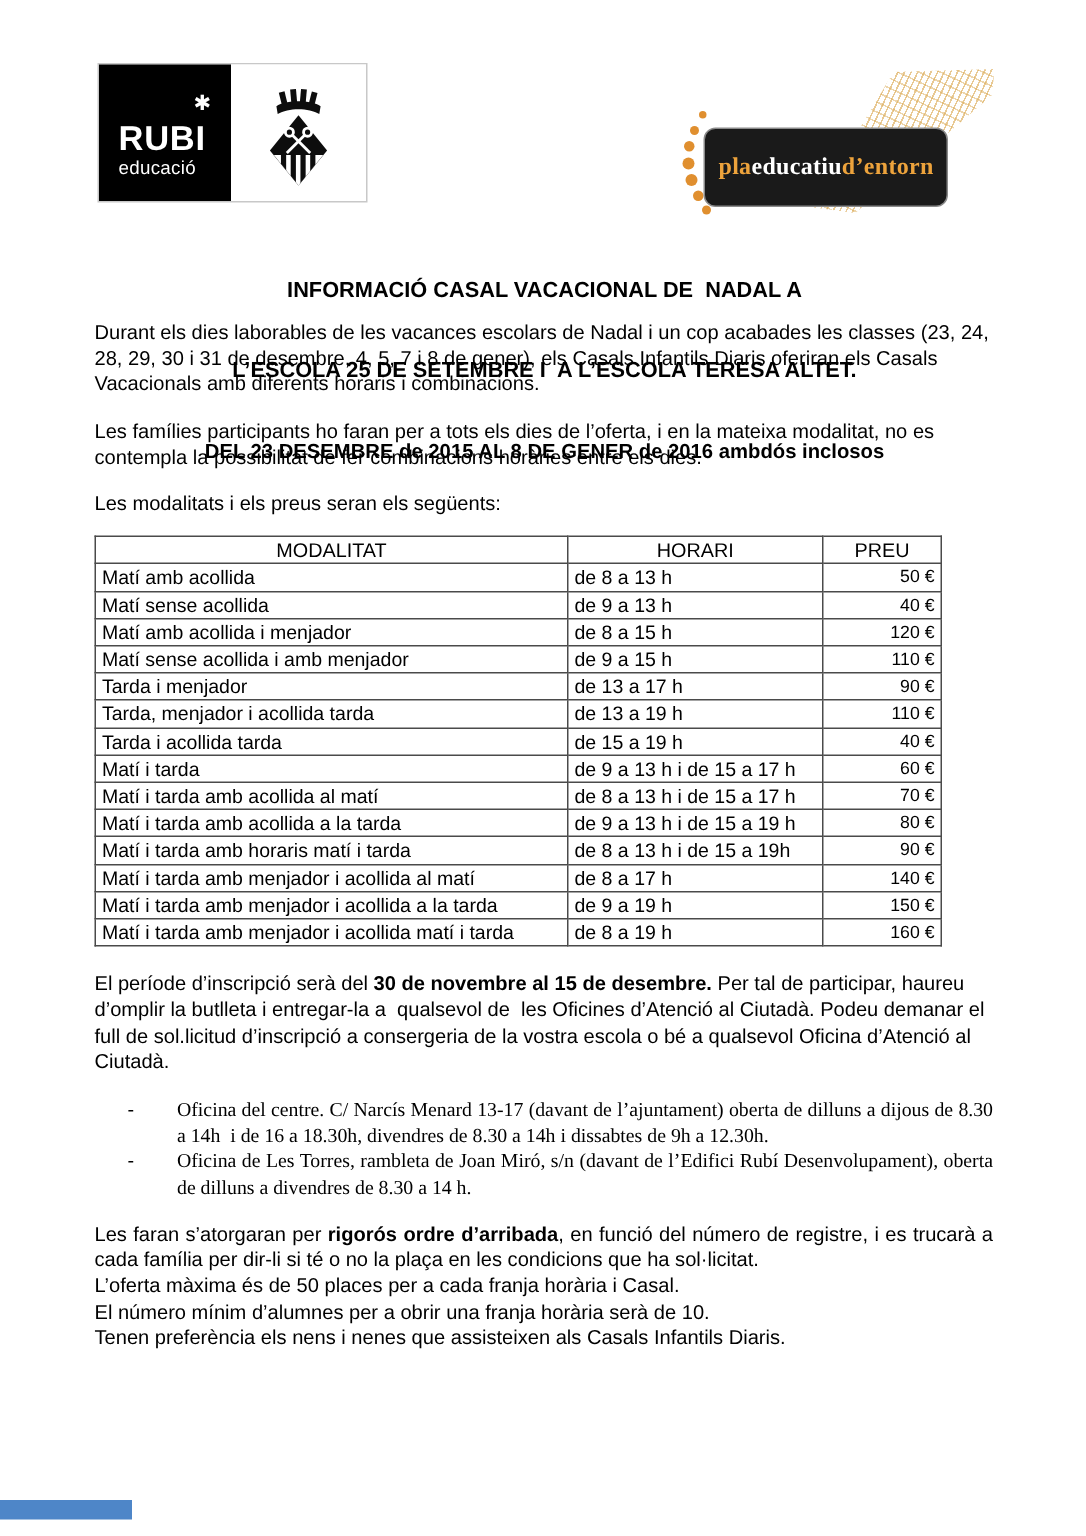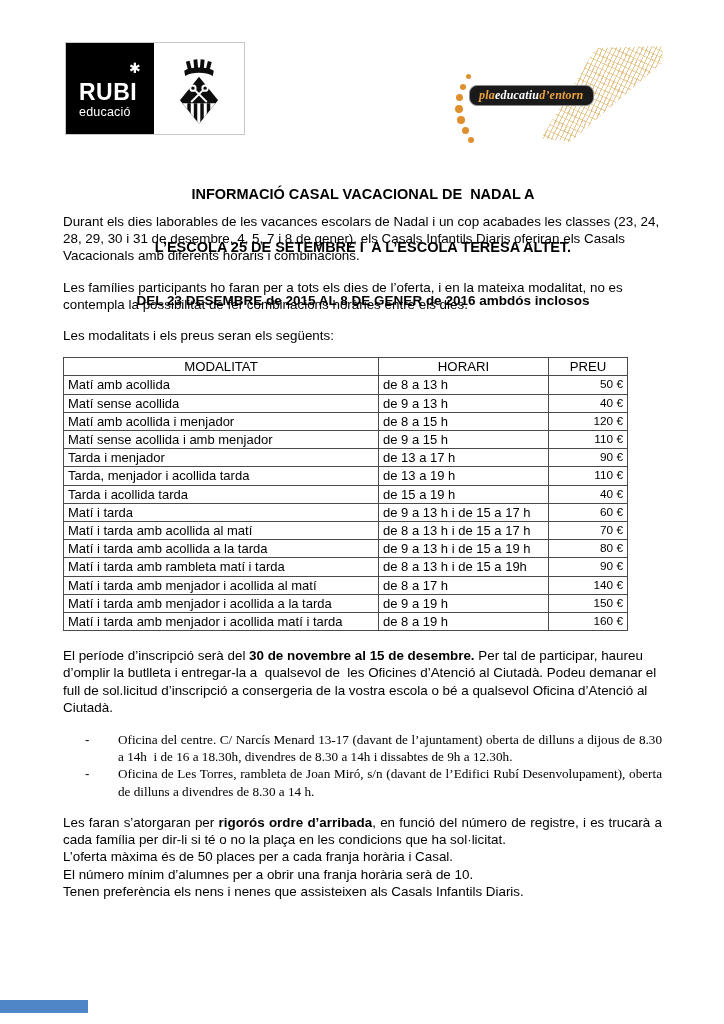--- a/index.html
+++ b/index.html
@@ -20,24 +20,24 @@
   .logo-pee { position:absolute; left:380px; top:4px; width:222px; height:100px; }
   .pee-fan {
     position:absolute; left:58px; top:0; width:160px; height:96px; opacity:.85;
     background:
       repeating-linear-gradient(115deg, rgba(214,158,60,0) 0 3px, rgba(214,158,60,.65) 3px 4px),
       repeating-linear-gradient(25deg, rgba(214,158,60,0) 0 5px, rgba(214,158,60,.5) 5px 6px);
     clip-path: polygon(58% 2%, 100% 0%, 99% 18%, 42% 100%, 24% 96%);
   }
   .pee-dot { position:absolute; border-radius:50%; }
   .pee-pill {
-    position:absolute; left:24px; top:39px; height:19px; padding:0 9px;
+    position:absolute; left:24px; top:39px; height:19px; padding:16px 9px;
     display:flex; align-items:center; border-radius:8px;
     border:1px solid #8a8a8a;
-    font-family:"Liberation Serif", serif; font-weight:bold; font-size:12px; letter-spacing:.2px;font-style:italic;
+    font-family:"Liberation Serif", serif; font-weight:bold; font-size:16px; letter-spacing:.2px;
   }
   
   .title { position:absolute; top:150px; left:63px; width:600px; text-align:center; font-weight:bold; white-space:pre-wrap; }
   .title-l12 { font-size:14.5px; line-height:17px; }
   .title-l3  { font-size:13.5px; line-height:17px; }
   
   .content { position:absolute; top:213px; left:63px; width:599px; font-size:13.4px; line-height:17.2px; }
   .para { margin:0; white-space:pre-wrap; }
   .mt { margin-top:14px; }
   .justify { text-align:justify; }
@@ -185,21 +185,21 @@
             <td class="mod">Matí i tarda amb acollida al matí</td>
             <td class="hor">de 8 a 13 h i de 15 a 17 h</td>
             <td class="pre">70 €</td>
           </tr>
         <tr>
             <td class="mod">Matí i tarda amb acollida a la tarda</td>
             <td class="hor">de 9 a 13 h i de 15 a 19 h</td>
             <td class="pre">80 €</td>
           </tr>
         <tr>
-            <td class="mod">Matí i tarda amb rambleta matí i tarda</td>
+            <td class="mod">Matí i tarda amb horaris matí i tarda</td>
             <td class="hor">de 8 a 13 h i de 15 a 19h</td>
             <td class="pre">90 €</td>
           </tr>
         <tr>
             <td class="mod">Matí i tarda amb menjador i acollida al matí</td>
             <td class="hor">de 8 a 17 h</td>
             <td class="pre">140 €</td>
           </tr>
         <tr>
             <td class="mod">Matí i tarda amb menjador i acollida a la tarda</td>

